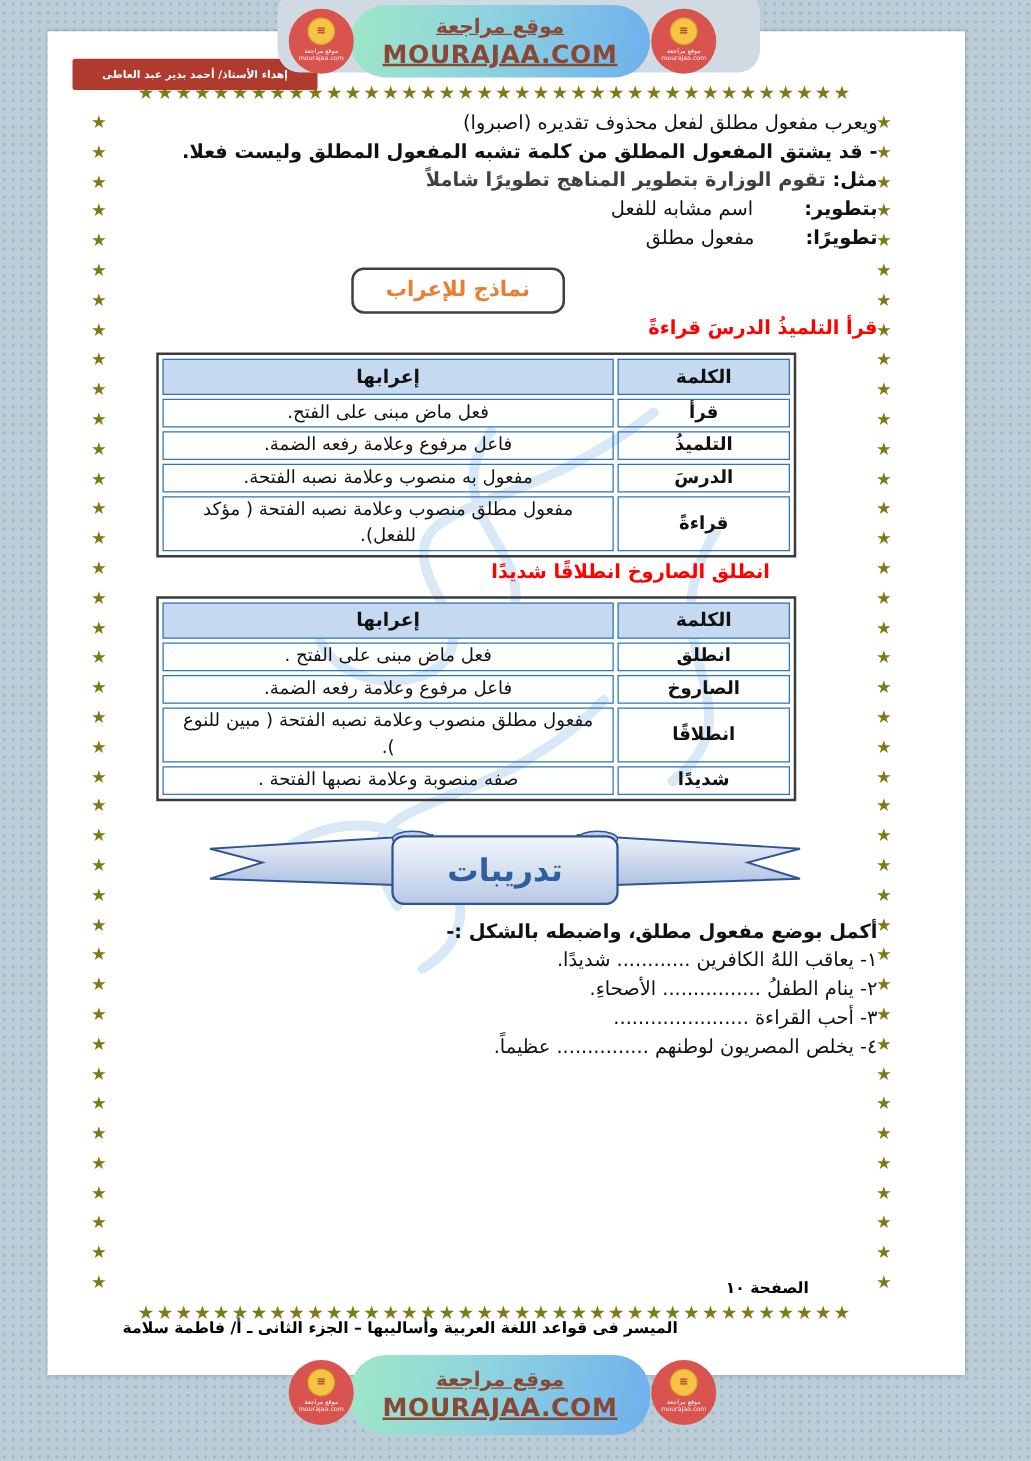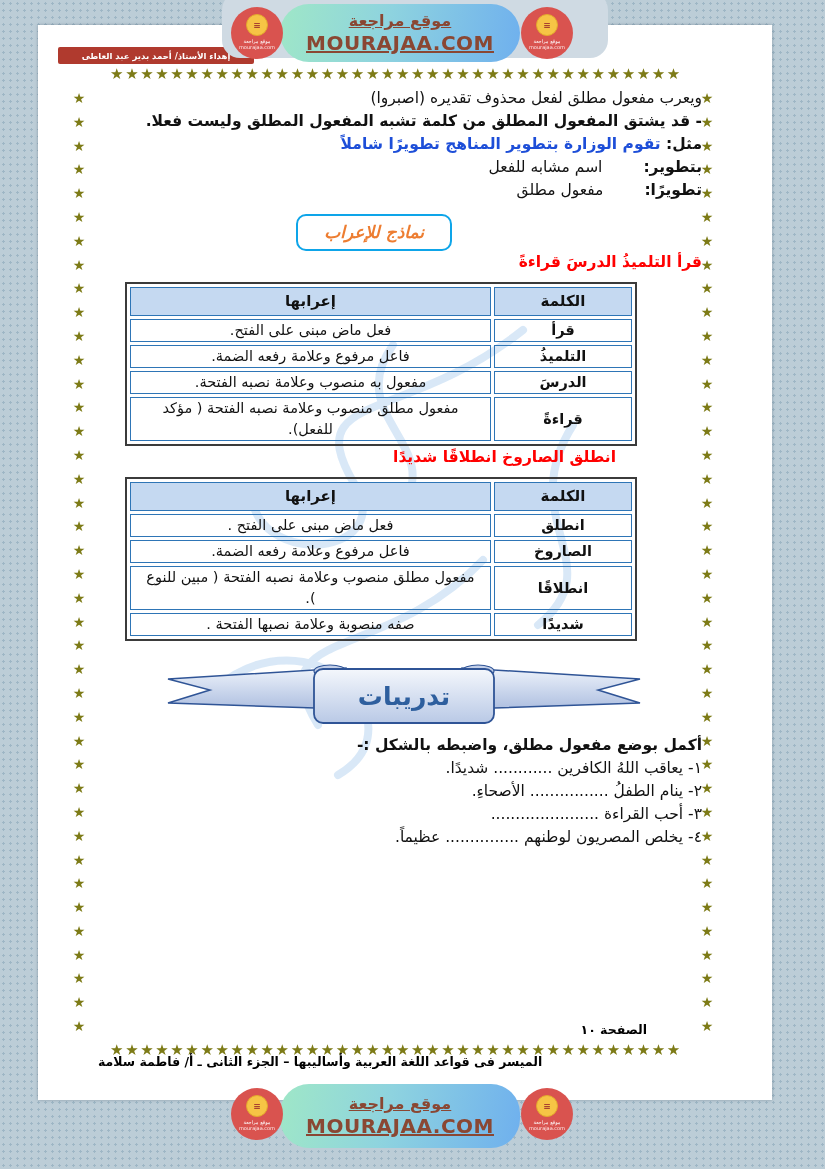--- a/index.html
+++ b/index.html
@@ -22,21 +22,21 @@
   .pill .en{font-weight:bold;color:#8a4733;text-decoration:underline;font-size:20px;line-height:24px;letter-spacing:.5px;}
   .badge{position:absolute;width:52px;height:52px;border-radius:50%;background:#d9534f;z-index:6;
     display:flex;flex-direction:column;align-items:center;padding-top:7px;box-sizing:border-box;}
   .badge .dot{width:20px;height:20px;border-radius:50%;background:#f6c445;border:1px solid #e3a92c;
     display:flex;align-items:center;justify-content:center;font-size:9px;color:#a8432f;font-weight:bold;}
   .badge .t1{font-size:5px;color:#ffffff;margin-top:2px;white-space:nowrap;}
   .badge .t2{font-size:5px;color:#ffecec;white-space:nowrap;}
   .badge.tl{left:231px;top:7px;} .badge.tr{left:521px;top:7px;}
   .badge.bl{left:231px;top:1088px;} .badge.br{left:521px;top:1088px;}
   
-  .attr-strip{position:absolute;left:20px;top:22px;width:196px;height:17px;background:#b03a2e;color:#fff;
+  .attr-strip{position:absolute;left:20px;top:22px;width:196px;height:25px;background:#b03a2e;color:#fff;
     display:flex;align-items:center;justify-content:center;font-size:8.5px;font-weight:bold;z-index:3;border-radius:2px;}
   .pencil{position:absolute;right:-6px;top:-10px;width:24px;height:6px;z-index:4;
     background:linear-gradient(#f0b3a5,#cf7e6d);transform:rotate(-38deg);
     clip-path:polygon(0 50%,14% 0,100% 0,100% 100%,14% 100%);}
   
   .stars-h{position:absolute;left:32px;width:652px;color:#7d7b17;font-size:15px;letter-spacing:1.6px;
     white-space:nowrap;overflow:hidden;text-align:center;z-index:2;}
   .stars-h.top{top:40px;} .stars-h.bottom{top:1016px;}
   .stars-v{position:absolute;top:62px;width:18px;color:#7d7b17;font-size:14px;line-height:23.8px;
     white-space:pre-line;text-align:center;z-index:2;}
@@ -45,23 +45,23 @@
   .watermark{position:absolute;left:55px;top:280px;z-index:0;opacity:.85;}
   
   .content{position:absolute;left:70px;top:62px;width:594px;direction:rtl;text-align:right;z-index:1;
     color:#111;font-size:15.5px;line-height:23px;}
   .content p{margin:0;}
   .p-line1{margin:16px 158px 0 0;}
   .p-bullet{margin:13px 0 0 0;font-weight:bold;}
   .p-example{margin:20px 45px 0 0;font-weight:bold;}
   .p-def{margin:15px 60px 0 0;}
   .p-def b{font-weight:bold;margin-left:36px;}
-  .red{color:#1d4ed8;}
-  .models-box{display:inline-block;border:2px solid #0ea5e9;border-radius:10px;background:#fff;
-    padding:5px 26px;color:#ed7d31;font-weight:bold;font-size:17px;margin:12px 250px 0 0;font-style:italic;}
+  .red{color:#404040;}
+  .models-box{display:inline-block;border:2px solid #404040;border-radius:10px;background:#fff;
+    padding:5px 26px;color:#ed7d31;font-weight:bold;font-size:17px;margin:12px 250px 0 0;}
   .sec-heading{margin:8px 78px 0 0;font-weight:bold;color:#ff0000;font-size:15.5px;}
   .sec-heading.second{margin-right:86px;}
   table.iraab{direction:rtl;border-collapse:separate;border-spacing:3px;border:2px solid #3b3b3b;
     width:512px;margin:8px 65px 0 0;background:transparent;}
   table.iraab th{background:#c5d9f1;border:1px solid #2e75b6;font-weight:bold;font-size:15px;padding:2px 1px;text-align:center;}
   table.iraab td{background:transparent;border:1px solid #2e75b6;font-size:14.5px;padding:0 10px;text-align:center;line-height:21px;}
   table.iraab td.word{font-weight:bold;width:116px;margin-top:44px;}
   .ribbon-wrap{margin:20px 58px 0 0;width:480px;}
   .ex-heading{margin:30px 30px 0 0;font-weight:bold;font-size:15.5px;}
   .ex-item{margin:15px 64px 0 0;font-size:15.5px;}

